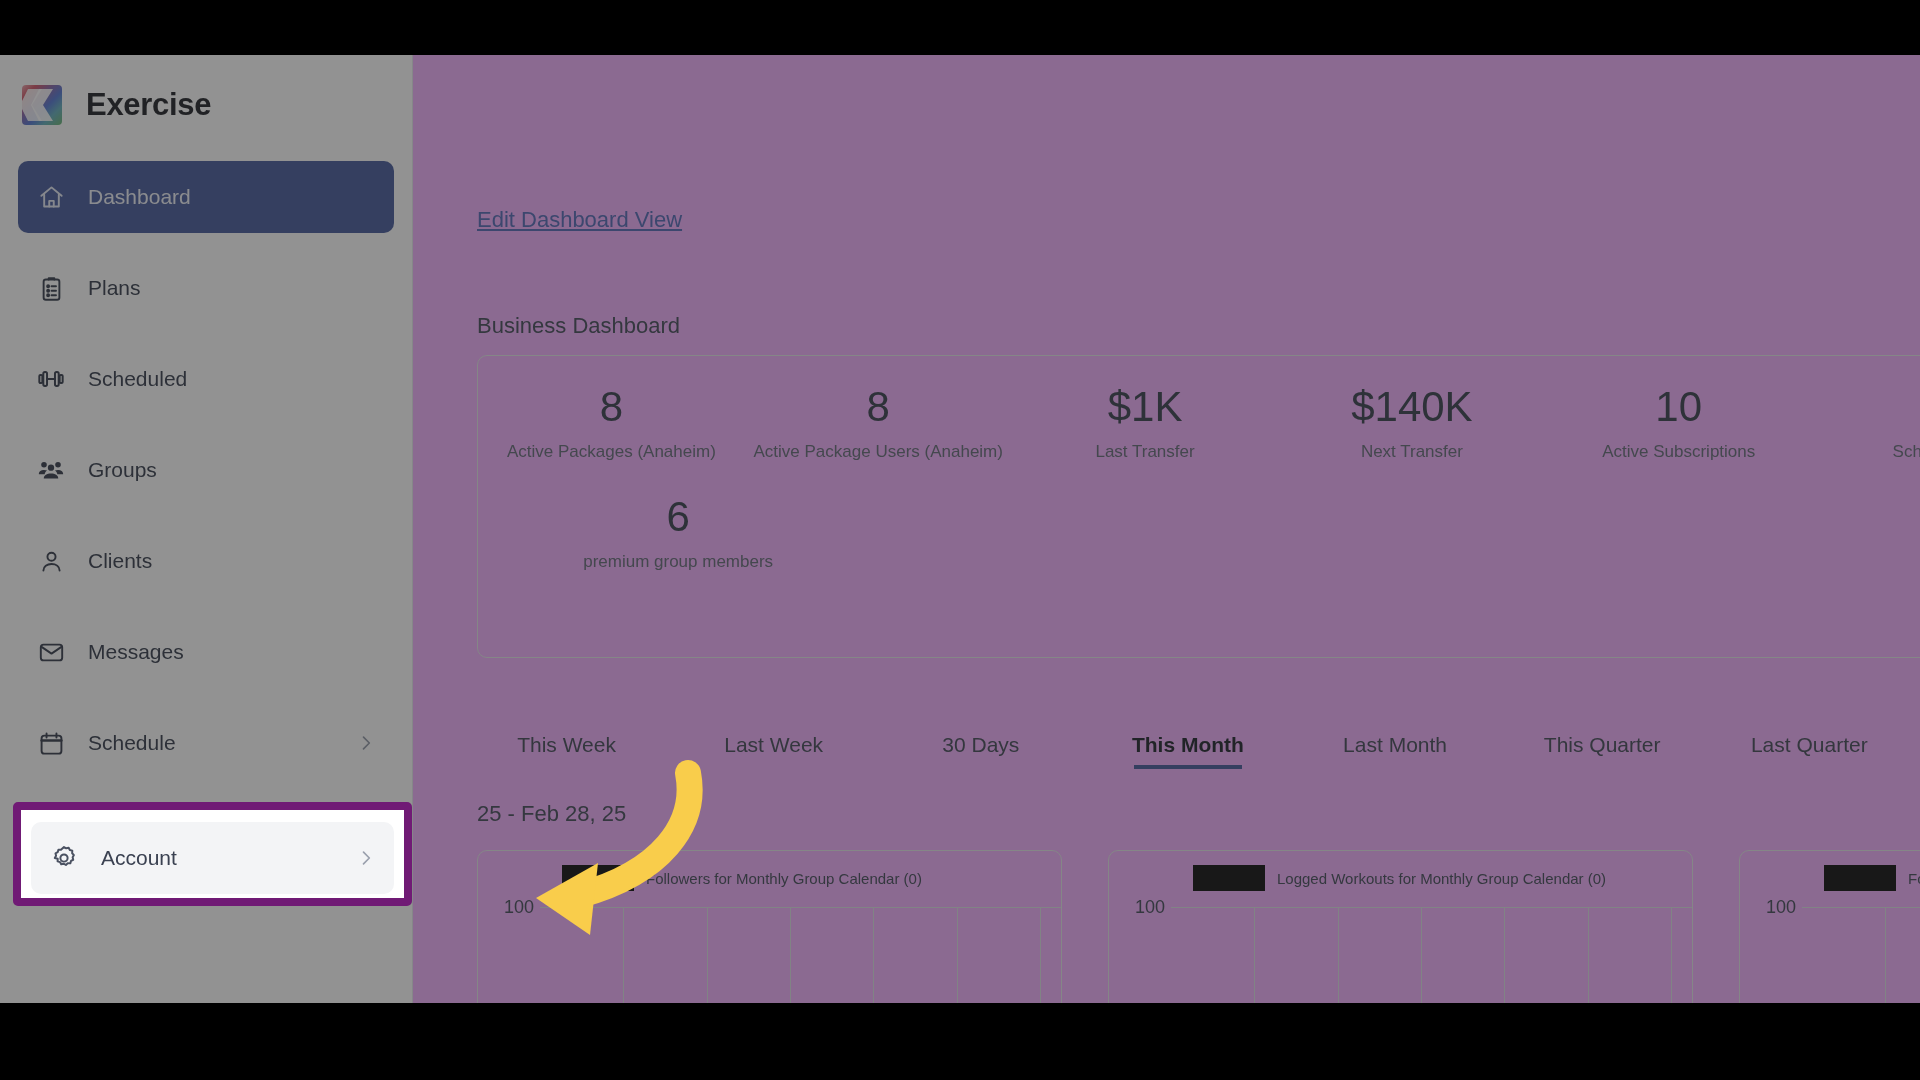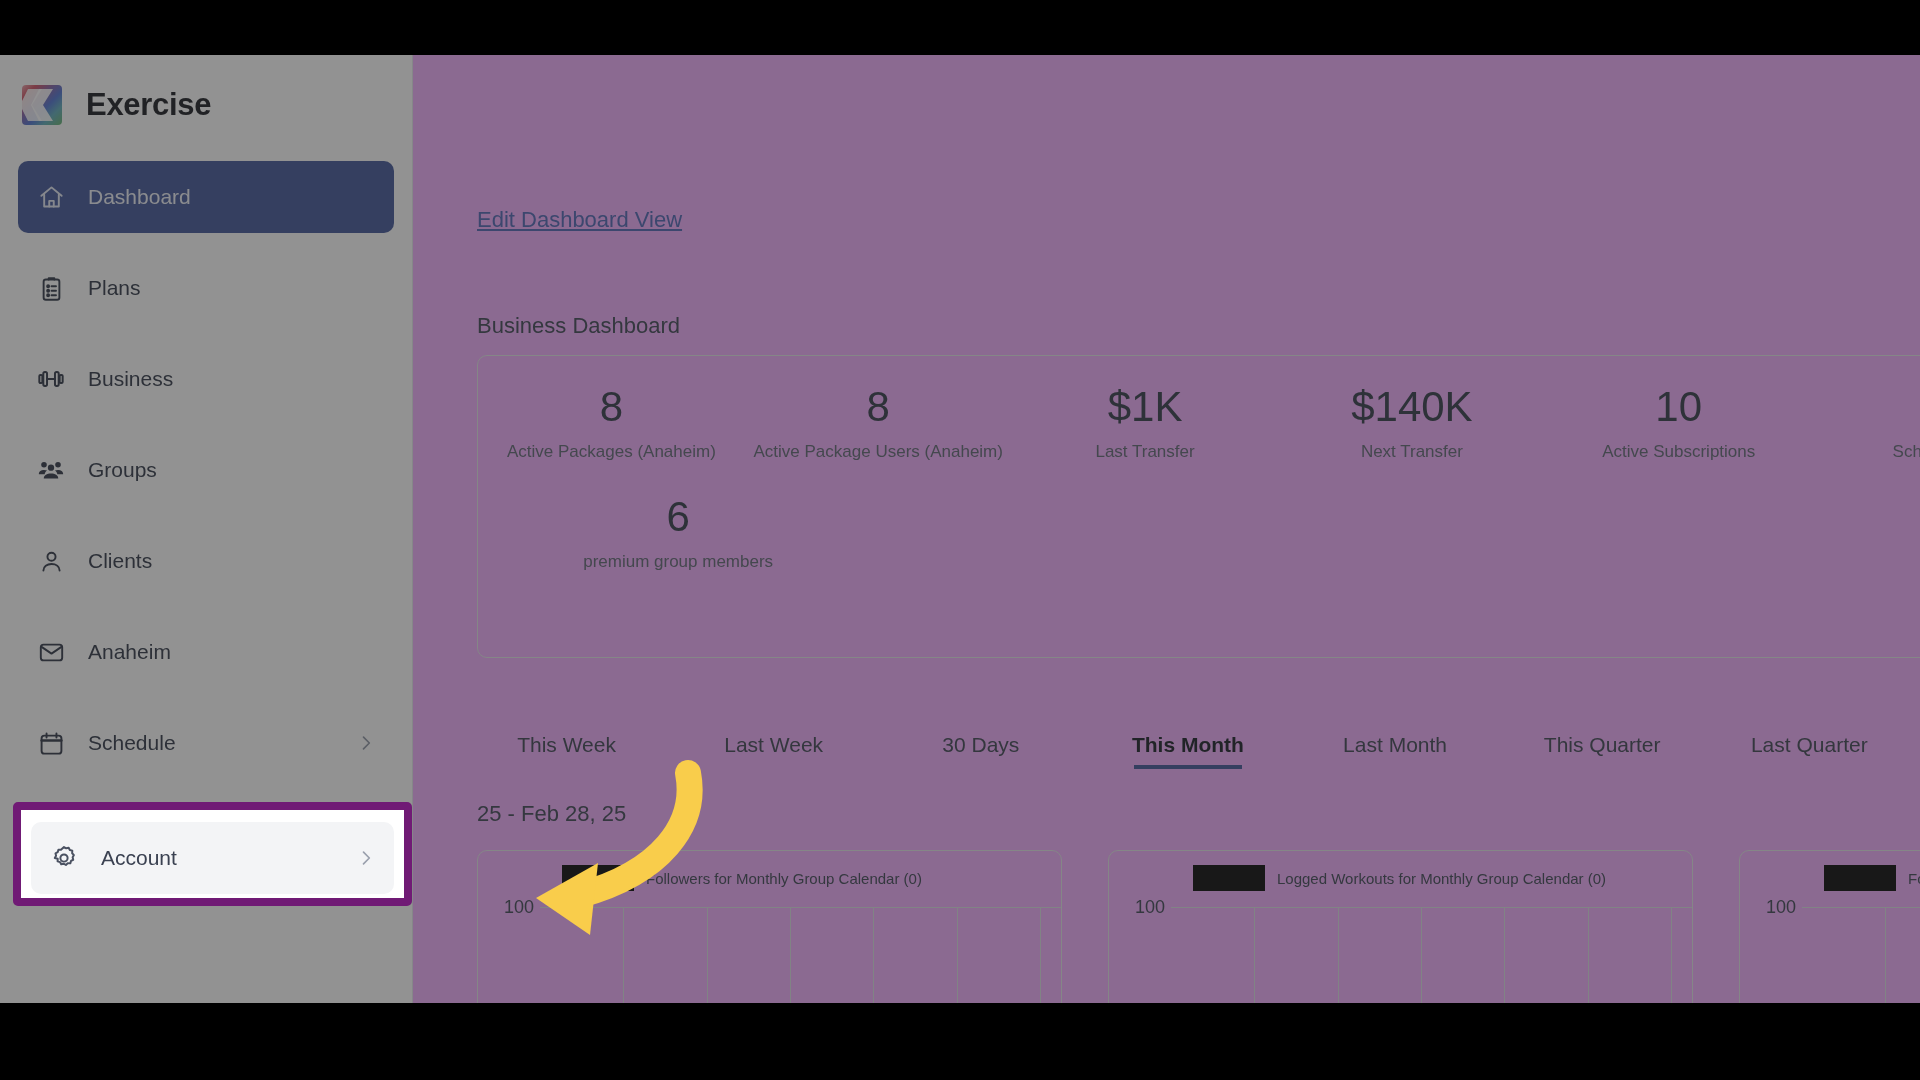--- a/index.html
+++ b/index.html
@@ -323,21 +323,21 @@
         <div class="nav-item">
           <span class="ic">
             <svg width="28" height="28" viewBox="0 0 24 24" fill="none" stroke="#2c3444" stroke-width="1.7" stroke-linecap="round" stroke-linejoin="round">
                 <rect x="2" y="8.5" width="2.6" height="7" rx="1"></rect>
                 <rect x="5.4" y="6" width="3.2" height="12" rx="1.4"></rect>
                 <rect x="15.4" y="6" width="3.2" height="12" rx="1.4"></rect>
                 <rect x="19.4" y="8.5" width="2.6" height="7" rx="1"></rect>
                 <path d="M8.6 12h6.8"></path>
               </svg>
           </span>
-          <span class="lbl">Business</span>
+          <span class="lbl">Scheduled</span>
         </div>
 
         <div class="nav-item">
           <span class="ic">
             <svg width="28" height="28" viewBox="0 0 24 24" fill="#2c3444">
                 <circle cx="6" cy="7.5" r="2.4"></circle>
                 <circle cx="18" cy="7.5" r="2.4"></circle>
                 <circle cx="12" cy="10" r="2.7"></circle>
                 <path d="M1.6 15.2c0-2 2-3.3 4.4-3.3 1 0 1.9.2 2.6.6-1.2.8-1.9 1.9-2 3.2H1.6z"></path>
                 <path d="M22.4 15.7h-5c-.1-1.3-.8-2.4-2-3.2.7-.4 1.6-.6 2.6-.6 2.4 0 4.4 1.3 4.4 3.3z"></path>
@@ -357,21 +357,21 @@
           <span class="lbl">Clients</span>
         </div>
 
         <div class="nav-item">
           <span class="ic">
             <svg width="27" height="27" viewBox="0 0 24 24" fill="none" stroke="#2c3444" stroke-width="1.7" stroke-linecap="round" stroke-linejoin="round">
                 <rect x="2.5" y="5" width="19" height="14" rx="2.4"></rect>
                 <path d="M3.5 7.2 12 13l8.5-5.8"></path>
               </svg>
           </span>
-          <span class="lbl">Anaheim</span>
+          <span class="lbl">Messages</span>
         </div>
 
         <div class="nav-item">
           <span class="ic">
             <svg width="27" height="27" viewBox="0 0 24 24" fill="none" stroke="#2c3444" stroke-width="1.7" stroke-linecap="round" stroke-linejoin="round">
                 <rect x="3.2" y="5" width="17.6" height="16" rx="2.4"></rect>
                 <path d="M7.6 3v3.6M16.4 3v3.6"></path>
                 <path d="M3.2 9.4h17.6" stroke-width="2.2"></path>
               </svg>
           </span>

